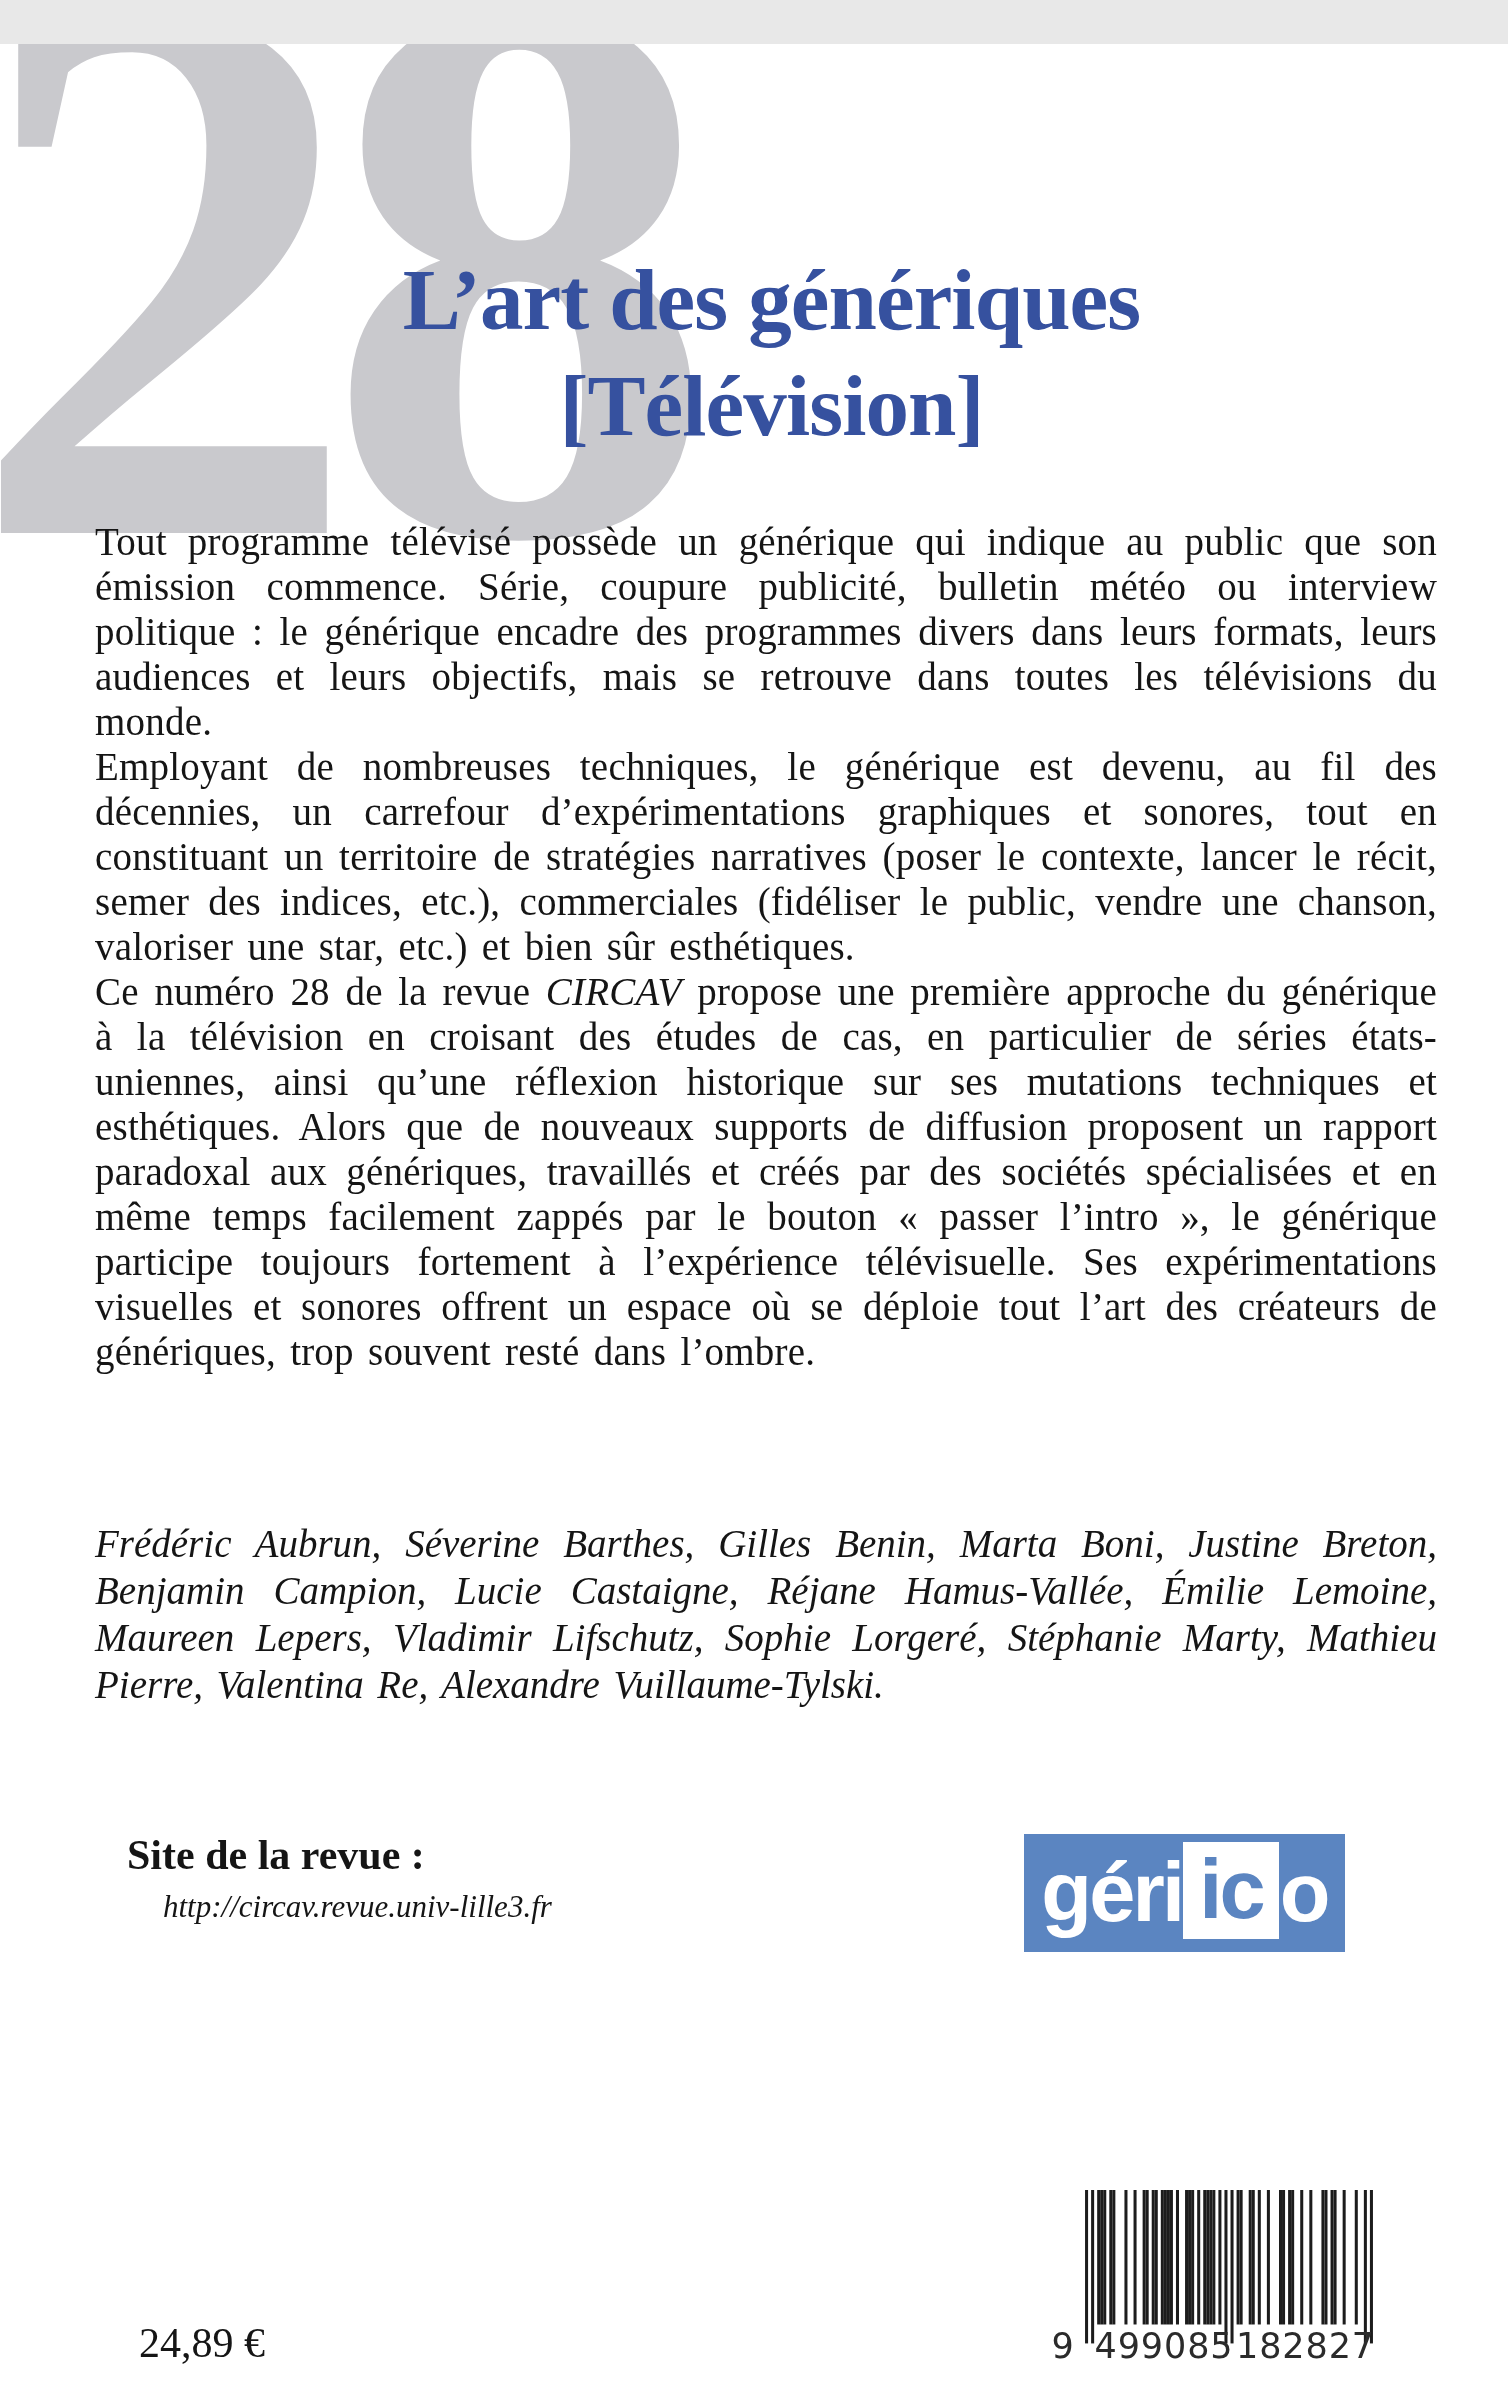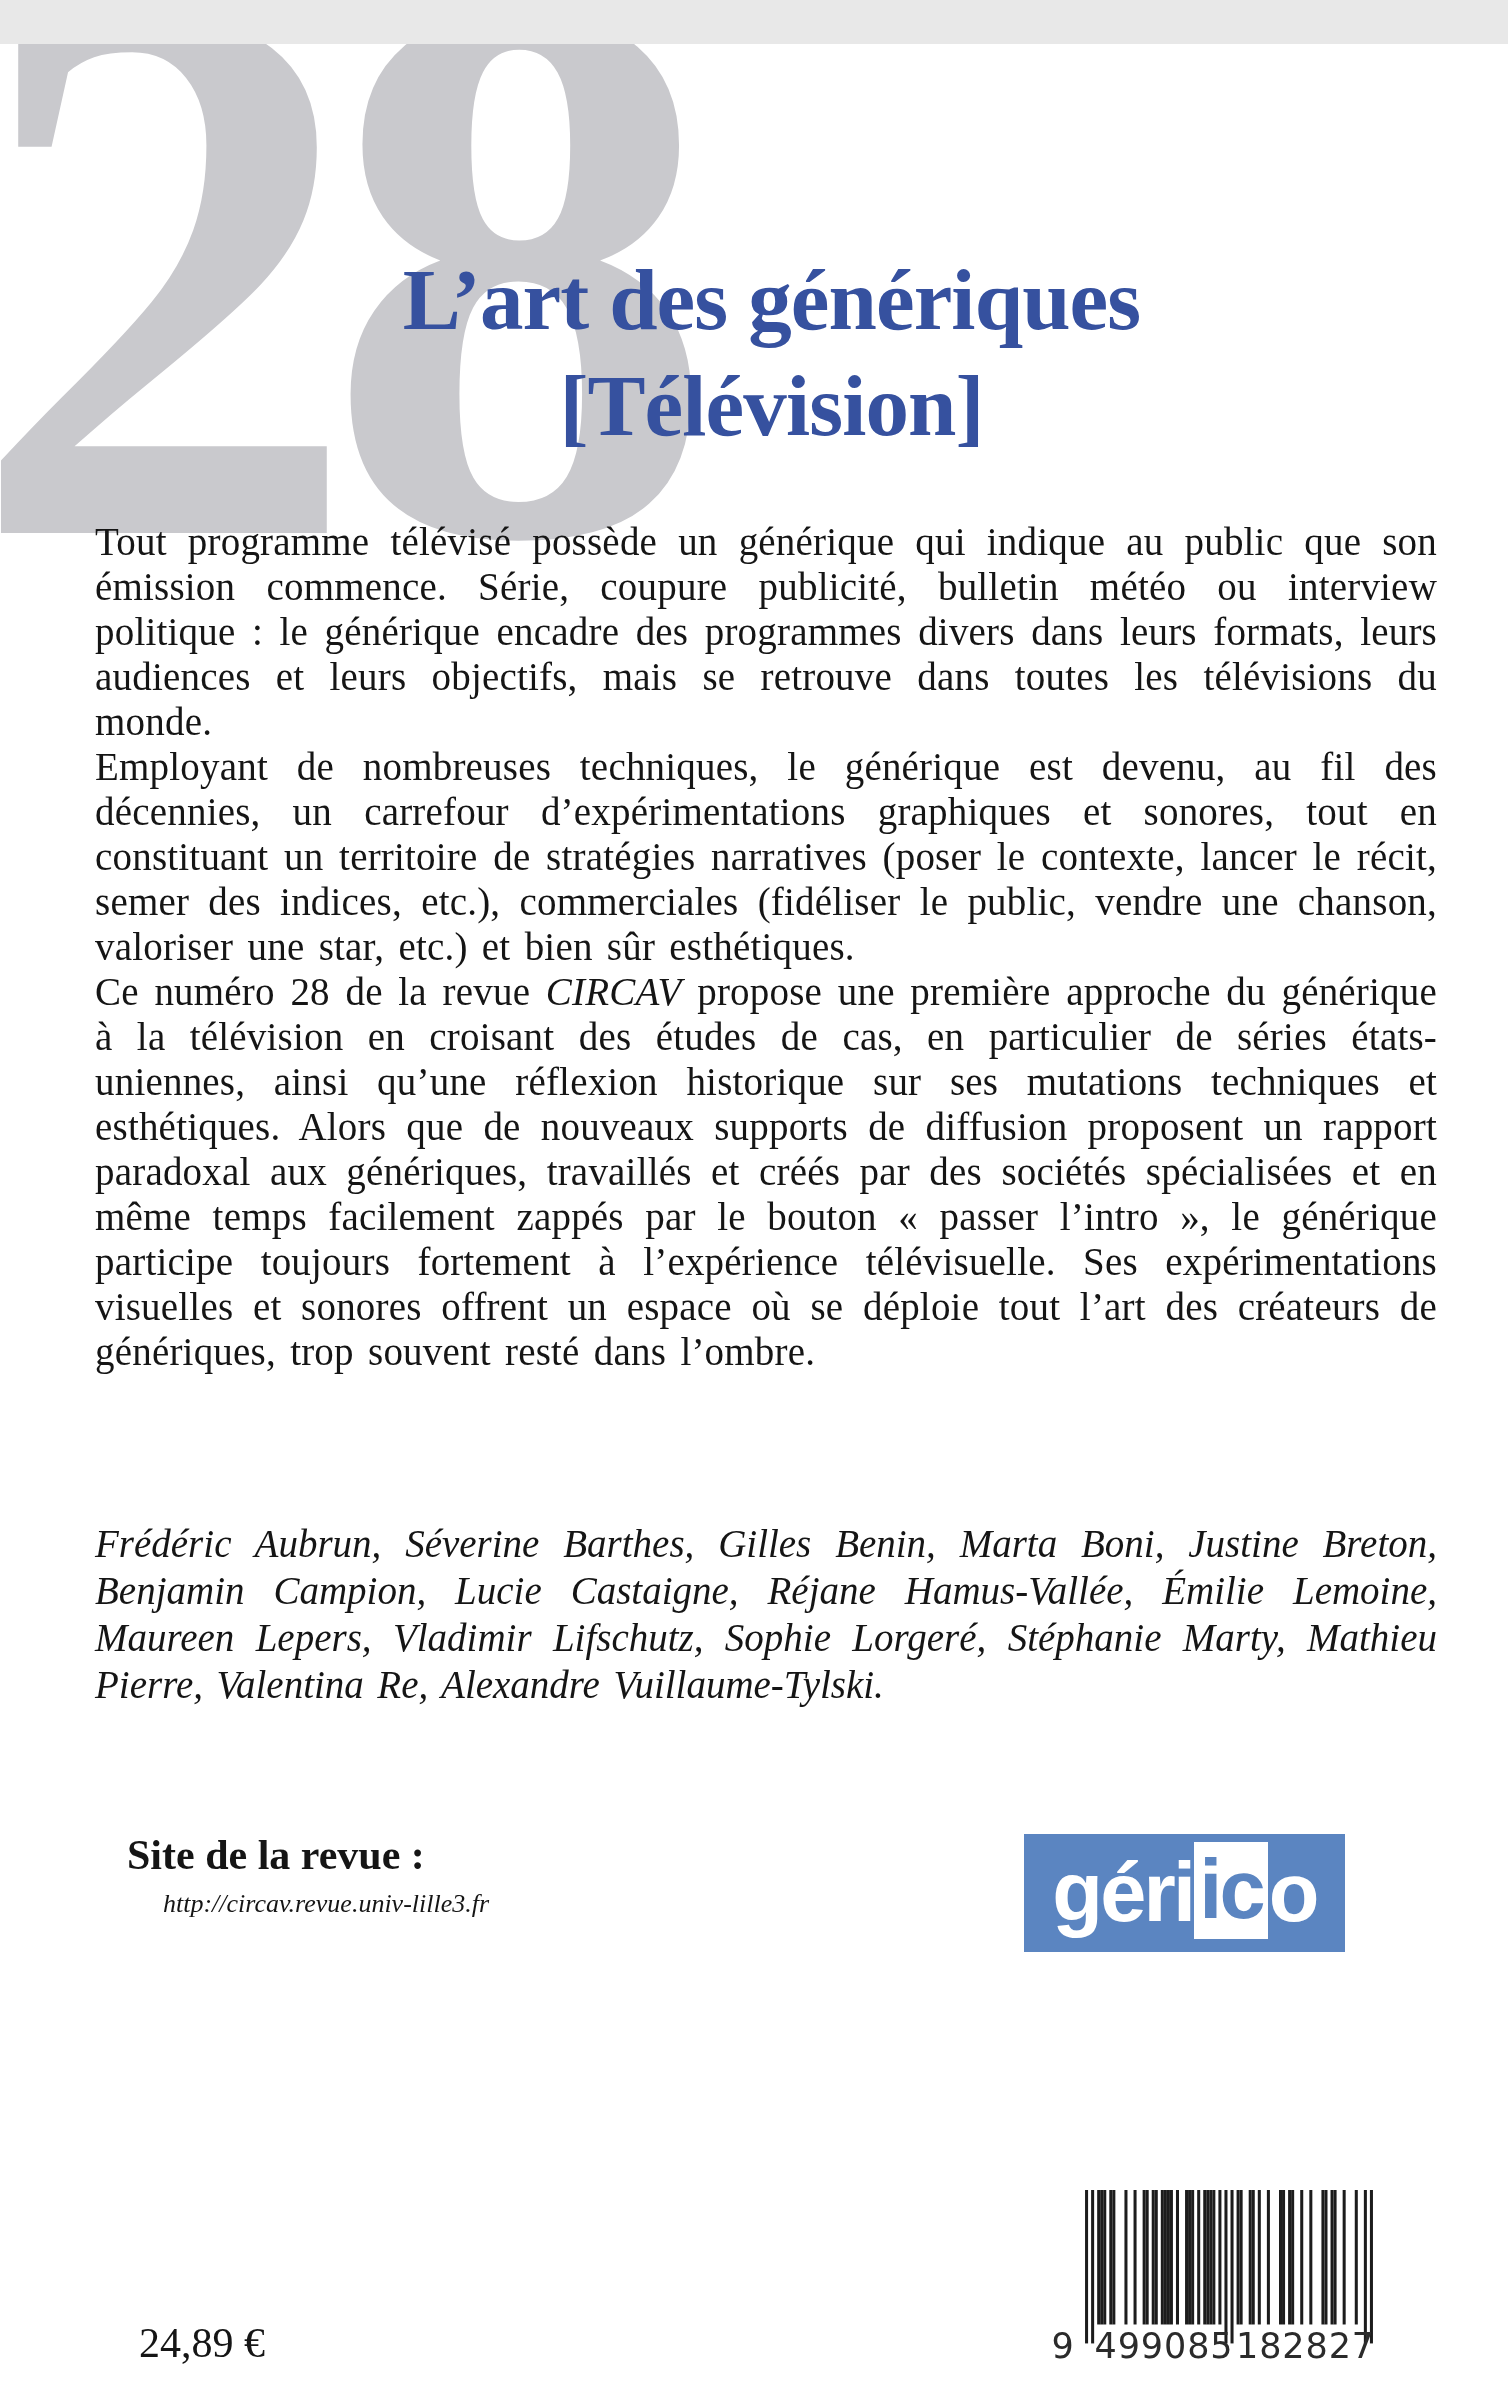--- a/index.html
+++ b/index.html
@@ -27,32 +27,32 @@
   }
   .body-copy p { margin:0; }
   .journal-name { font-style:italic; }
   .authors {
     position:absolute; left:95px; top:1476px; width:1342px;
     font-size:39px; line-height:47px; text-align:justify;
     font-style:italic; word-spacing:3.8px;
   }
   .site-block { position:absolute; left:127px; top:1787px; }
   .site-label { font-weight:bold; font-size:42px; }
-  .site-url { font-style:italic; font-size:26px; margin:9.5px 0 0 36px; }
+  .site-url { font-style:italic; font-size:31px; margin:9.5px 0 0 36px; }
   .logo {
     position:absolute; left:1024px; top:1790px; width:321px; height:118px;
     background:#5b85c1;
     display:flex; align-items:center; justify-content:center;
     font-family:"Liberation Sans", sans-serif; font-weight:bold;
     font-size:83px; letter-spacing:-2.8px; color:#ffffff;
   }
   .logo-boxed {
     background:#ffffff; color:#5b85c1;
     height:97px; display:flex; align-items:center;
-    padding:0 5px; margin:0 0.9px 5.7px 0.9px;
+    padding:0 16px; margin:0 0.9px 5.7px 0.9px;
   }
   .logo-suffix { margin-bottom:0px; }
   .isbn  { position:absolute; left:142px; top:2213px; font-size:42px; }
   .price { position:absolute; left:139px; top:2275px; font-size:42px; }
   .barcode-wrap { position:absolute; left:1085px; top:2146px; width:288px; height:189px; }
   .barcode-digits span {
     position:absolute; top:136px;
     font-family:"DejaVu Sans", sans-serif; font-size:35px; color:#2b2b2b;
     text-align:center; letter-spacing:0.9px;
   }

